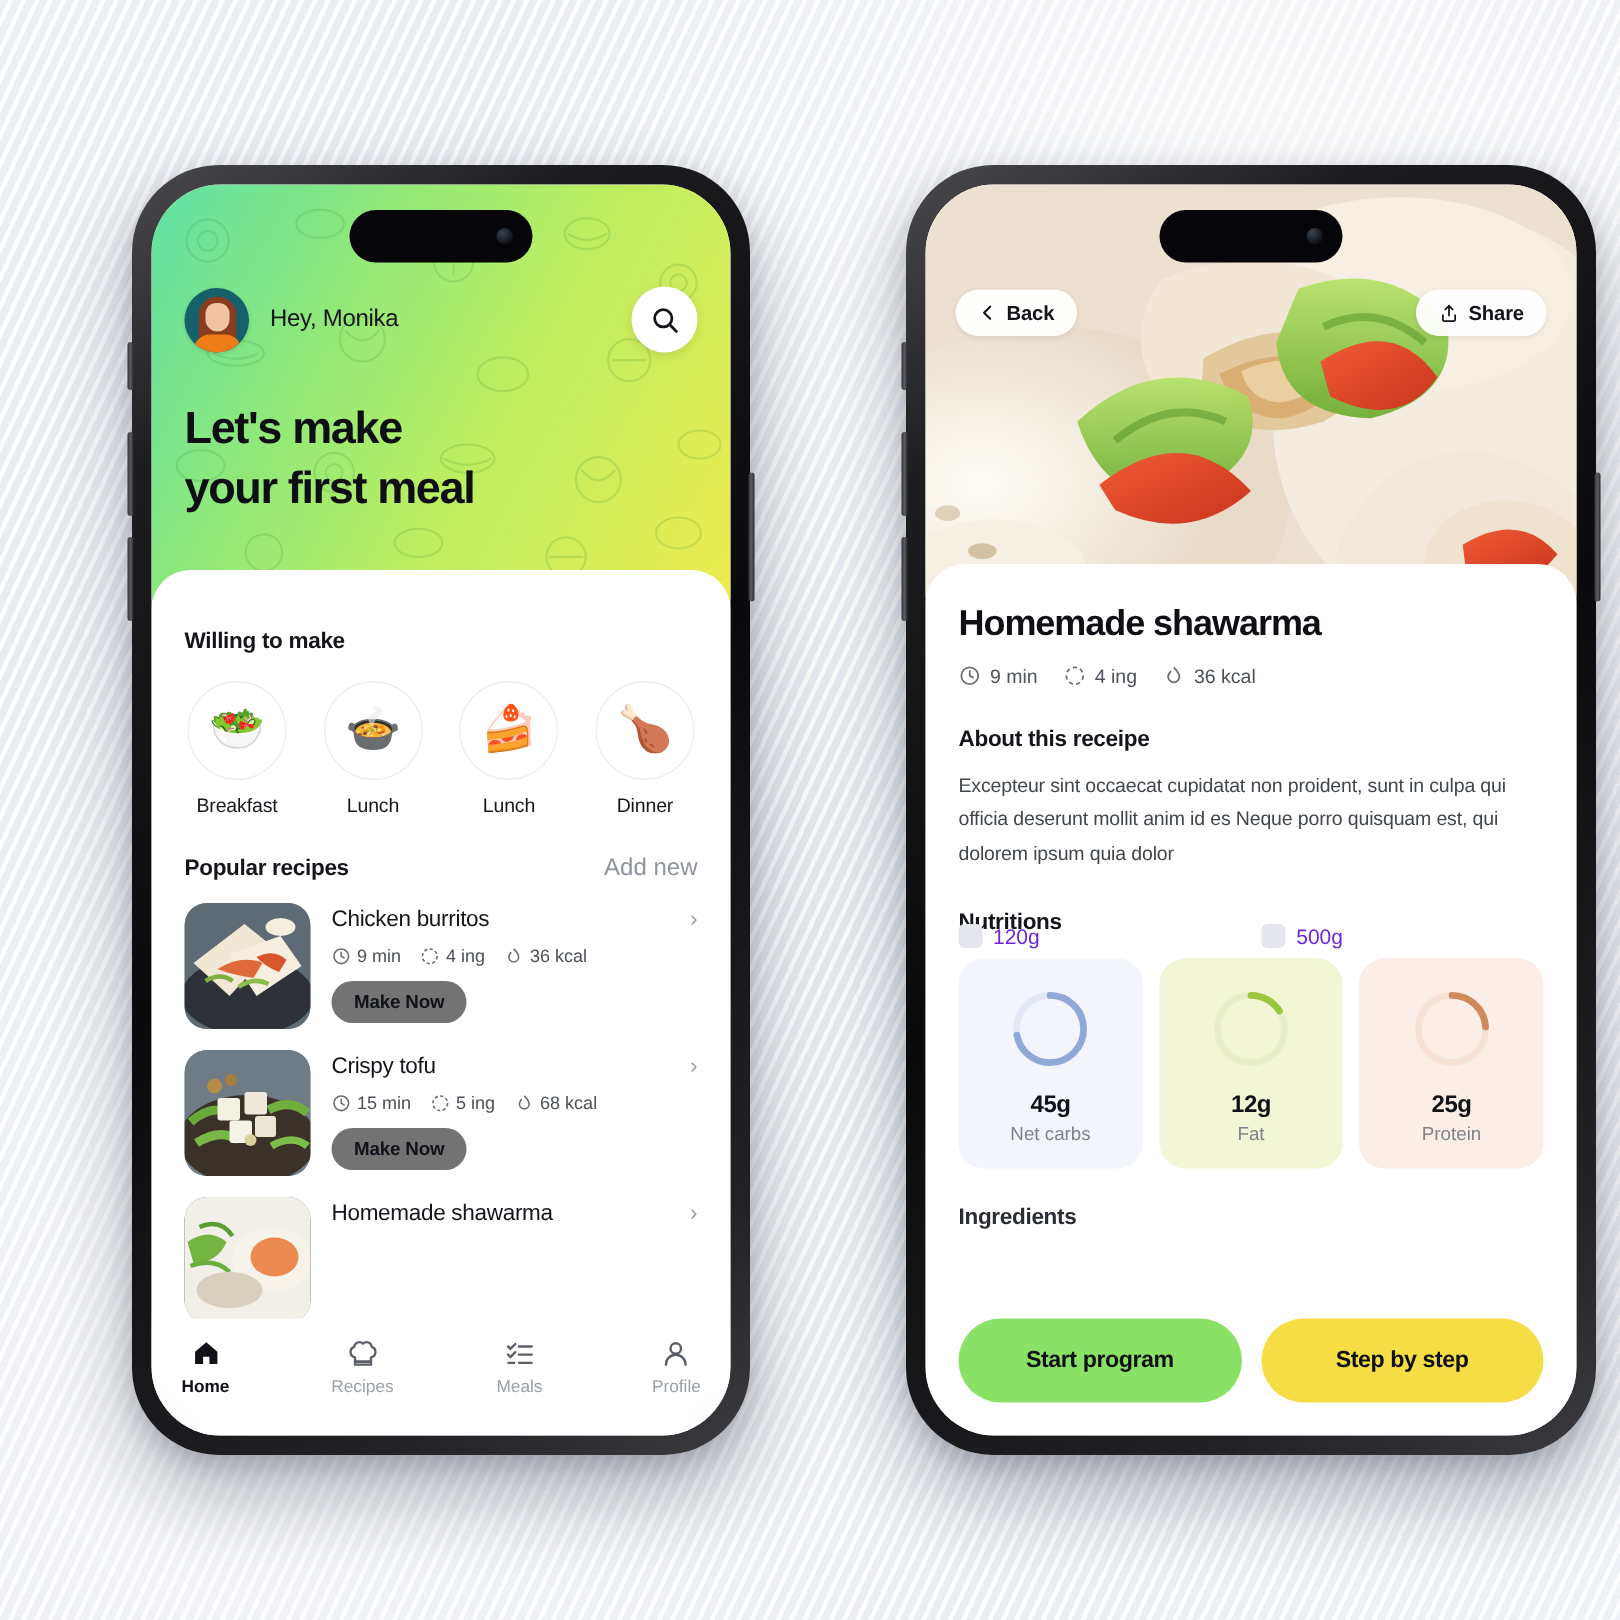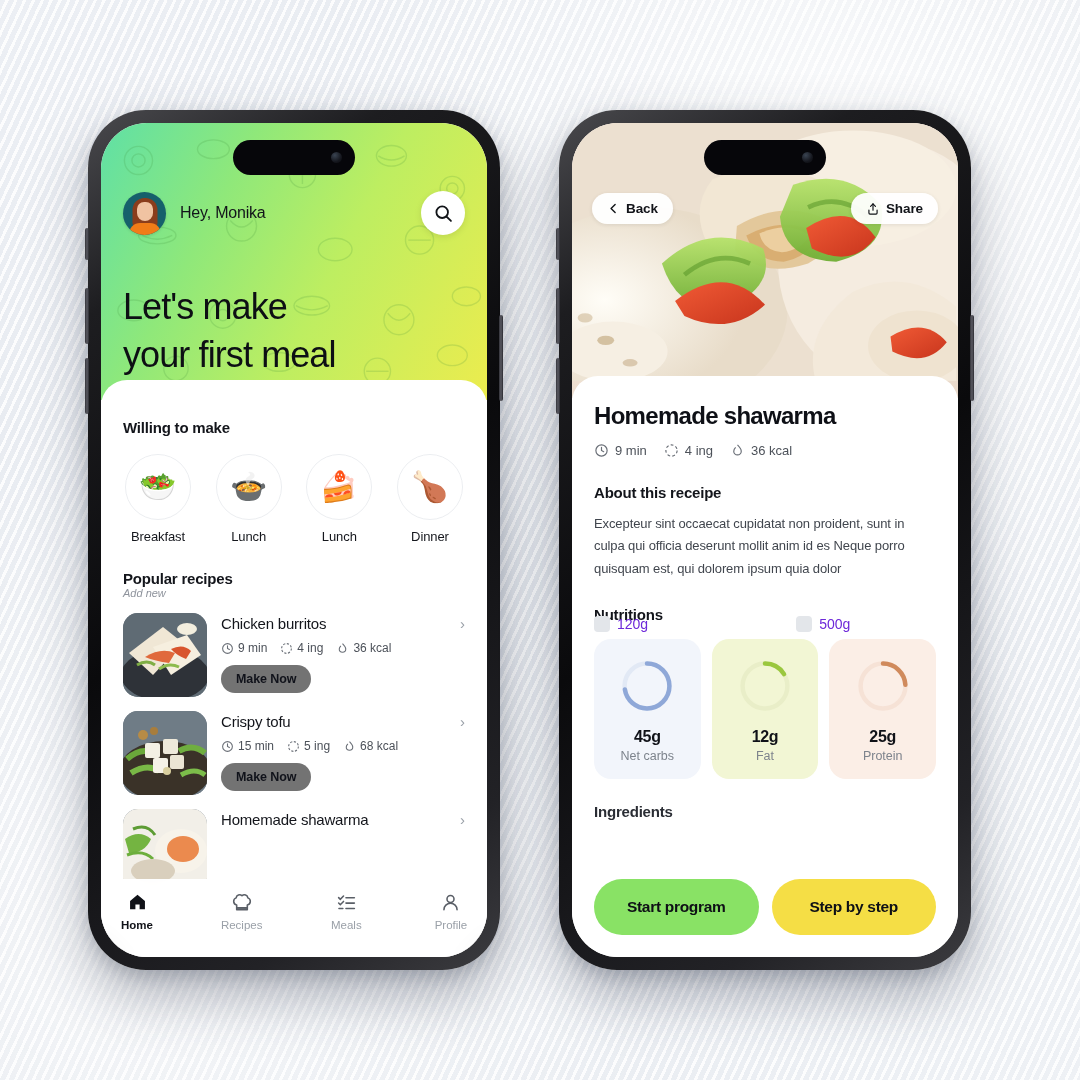--- a/index.html
+++ b/index.html
@@ -41,21 +41,21 @@
     box-shadow: 0 26px 55px rgba(40,48,66,0.34), 0 6px 16px rgba(40,48,66,0.18);
   }
   .phone-inner {
     position: relative;
     width: 100%; height: 100%;
     border-radius: 46px;
     overflow: hidden;
     background: #fff;
   }
   #phone-left  { left: 88px;  top: 110px; width: 412px; height: 860px; }
-  #phone-right { left: 559px; top: 110px; width: 412px; height: 860px; }
+  #phone-right { left: 604px; top: 110px; width: 460px; height: 860px; }
 
   
   .side-btn {
     position: absolute;
     background: linear-gradient(90deg,#34343a,#5a5a62,#2b2b31);
     border-radius: 2px;
   }
   .sb-left  { left: -3px; width: 4px; }
   .sb-right { right: -3px; width: 4px; }
 
@@ -125,23 +125,23 @@
   .search-fab {
     margin-left: auto;
     width: 44px; height: 44px; border-radius: 50%;
     background: #ffffff;
     display: flex; align-items: center; justify-content: center;
     box-shadow: 0 2px 7px rgba(0,0,0,0.10);
     cursor: pointer;
   }
   .hero-title {
     position: relative; z-index: 5;
-    margin: 48px 22px 0 22px;
-    font-size: 36px; line-height: 1.33;
-    font-weight: 400; color: #0d0f14;
+    margin: 31px 22px 0 22px;
+    font-size: 30px; line-height: 1.33;
+    font-weight: 700; color: #0d0f14;
     letter-spacing: -0.9px;
     white-space: pre-line;
   }
 
   .sheet {
     position: relative;
     margin-top: -20px;
     background: #fff;
     border-radius: 26px 26px 0 0;
     flex: 1;
@@ -171,23 +171,22 @@
   .cat-emoji { font-size: 30px; line-height: 1; }
   .cat-label {
     margin-top: 9px;
     font-size: 13px; color: #15171d; font-weight: 400;
     letter-spacing: -0.1px;
   }
 
   .pop-head {
     display: flex; align-items: baseline; justify-content: space-between;
     margin-top: 26px;
-    flex-direction: column;
-  }
-  .add-new { font-size: 11px; color: #8e939c; cursor: pointer; font-style: italic; }
+  }
+  .add-new { font-size: 16px; color: #8e939c; cursor: pointer; }
 
   .recipe-list { margin-top: 14px; }
   .recipe-row {
     display: flex; gap: 14px; margin-bottom: 14px; cursor: pointer;
   }
   .r-thumb {
     width: 84px; height: 84px; border-radius: 15px;
     flex: none; overflow: hidden; position: relative;
     background: #6d7a85;
   }

